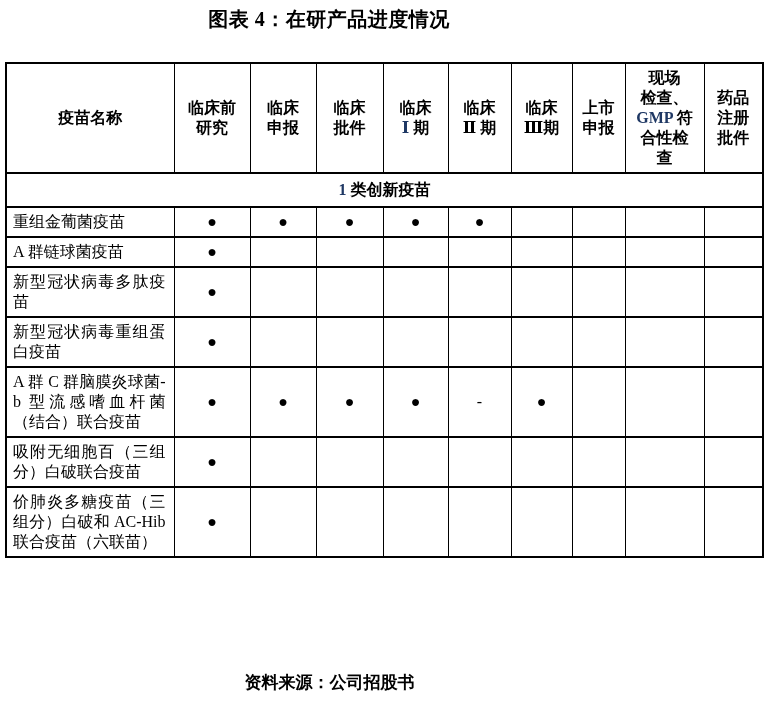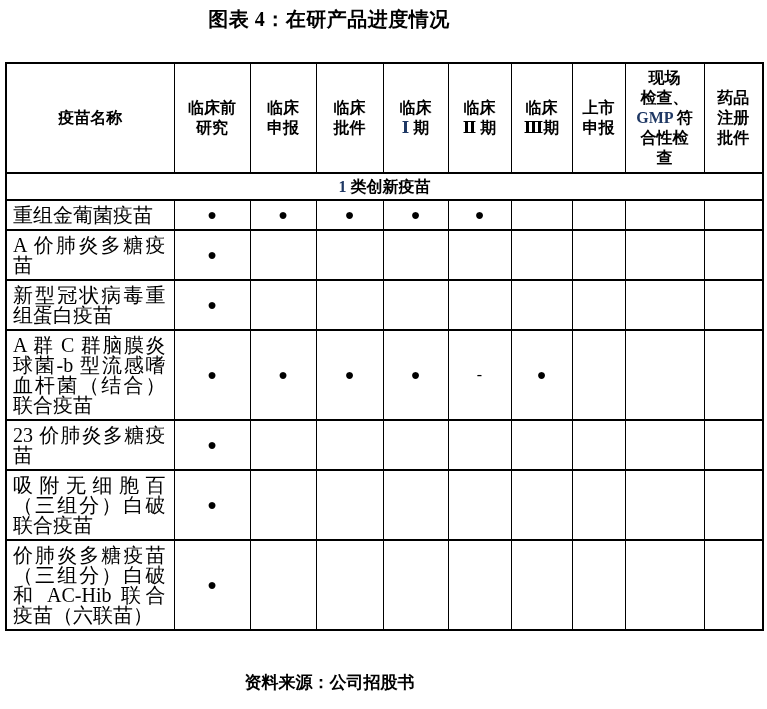--- a/index.html
+++ b/index.html
@@ -46,26 +46,26 @@
     text-align: center;
     padding: 2px 1px;
     height: 110px;
     line-height: 20px;
   }
   th span, td span { white-space: pre-line; }
   .section-row td {
     font-size: 16px;
     font-weight: bold;
     text-align: center;
-    height: 27px;
+    height: 34px;
     line-height: 20px;
     padding: 2px 12px;
   }
   .name-cell {
-    font-size: 20px;
+    font-size: 16px;
     text-align: justify;
     text-align-last: left;
     padding: 4px 8px 4px 6px;
     line-height: 20px;
   }
   .status-cell {
     text-align: center;
     font-size: 16px;
     line-height: 20px;
     padding: 4px 0;
@@ -138,21 +138,33 @@
           <td class="status-cell"><span>●</span></td>
           <td class="status-cell"><span>●</span></td>
           <td class="status-cell"><span>●</span></td>
           <td class="status-cell"><span>●</span></td>
           <td class="status-cell"></td>
           <td class="status-cell"></td>
           <td class="status-cell"></td>
           <td class="status-cell"></td>
         </tr>
         <tr>
-          <td class="name-cell">A 价肺炎多糖疫苗</td>
+          <td class="name-cell">A 群链球菌疫苗</td>
+          <td class="status-cell"><span>●</span></td>
+          <td class="status-cell"></td>
+          <td class="status-cell"></td>
+          <td class="status-cell"></td>
+          <td class="status-cell"></td>
+          <td class="status-cell"></td>
+          <td class="status-cell"></td>
+          <td class="status-cell"></td>
+          <td class="status-cell"></td>
+        </tr>
+        <tr>
+          <td class="name-cell">新型冠状病毒多肽疫苗</td>
           <td class="status-cell"><span>●</span></td>
           <td class="status-cell"></td>
           <td class="status-cell"></td>
           <td class="status-cell"></td>
           <td class="status-cell"></td>
           <td class="status-cell"></td>
           <td class="status-cell"></td>
           <td class="status-cell"></td>
           <td class="status-cell"></td>
         </tr>
@@ -169,32 +181,20 @@
           <td class="status-cell"></td>
         </tr>
         <tr>
           <td class="name-cell">A 群 C 群脑膜炎球菌-b 型流感嗜血杆菌（结合）联合疫苗</td>
           <td class="status-cell"><span>●</span></td>
           <td class="status-cell"><span>●</span></td>
           <td class="status-cell"><span>●</span></td>
           <td class="status-cell"><span>●</span></td>
           <td class="status-cell"><span>-</span></td>
           <td class="status-cell"><span>●</span></td>
-          <td class="status-cell"></td>
-          <td class="status-cell"></td>
-          <td class="status-cell"></td>
-        </tr>
-        <tr>
-          <td class="name-cell">23 价肺炎多糖疫苗</td>
-          <td class="status-cell"><span>●</span></td>
-          <td class="status-cell"></td>
-          <td class="status-cell"></td>
-          <td class="status-cell"></td>
-          <td class="status-cell"></td>
-          <td class="status-cell"></td>
           <td class="status-cell"></td>
           <td class="status-cell"></td>
           <td class="status-cell"></td>
         </tr>
         <tr>
           <td class="name-cell">吸附无细胞百（三组分）白破联合疫苗</td>
           <td class="status-cell"><span>●</span></td>
           <td class="status-cell"></td>
           <td class="status-cell"></td>
           <td class="status-cell"></td>

